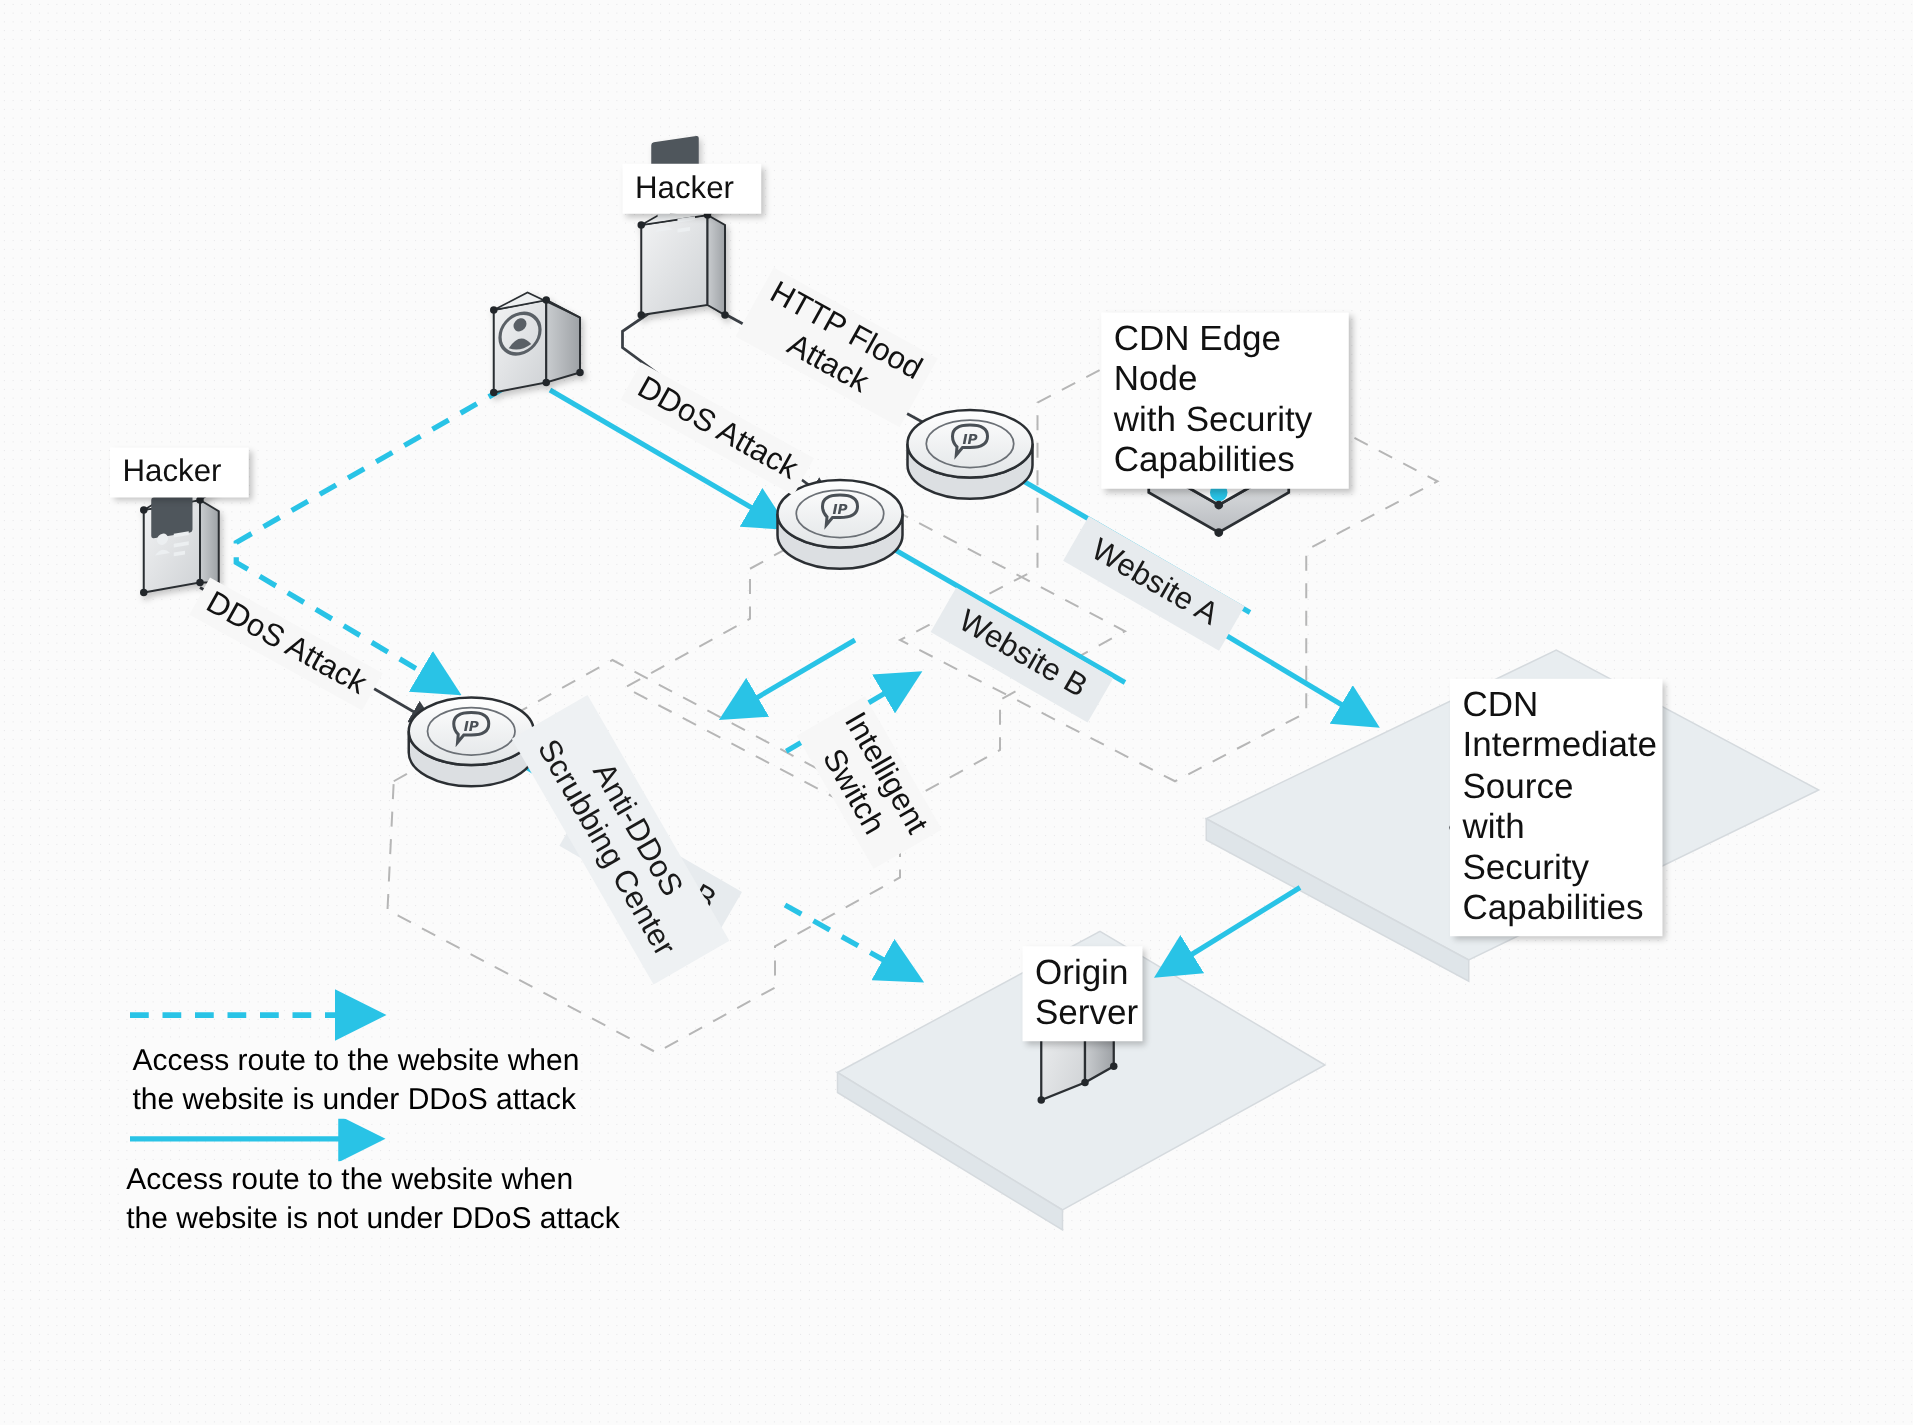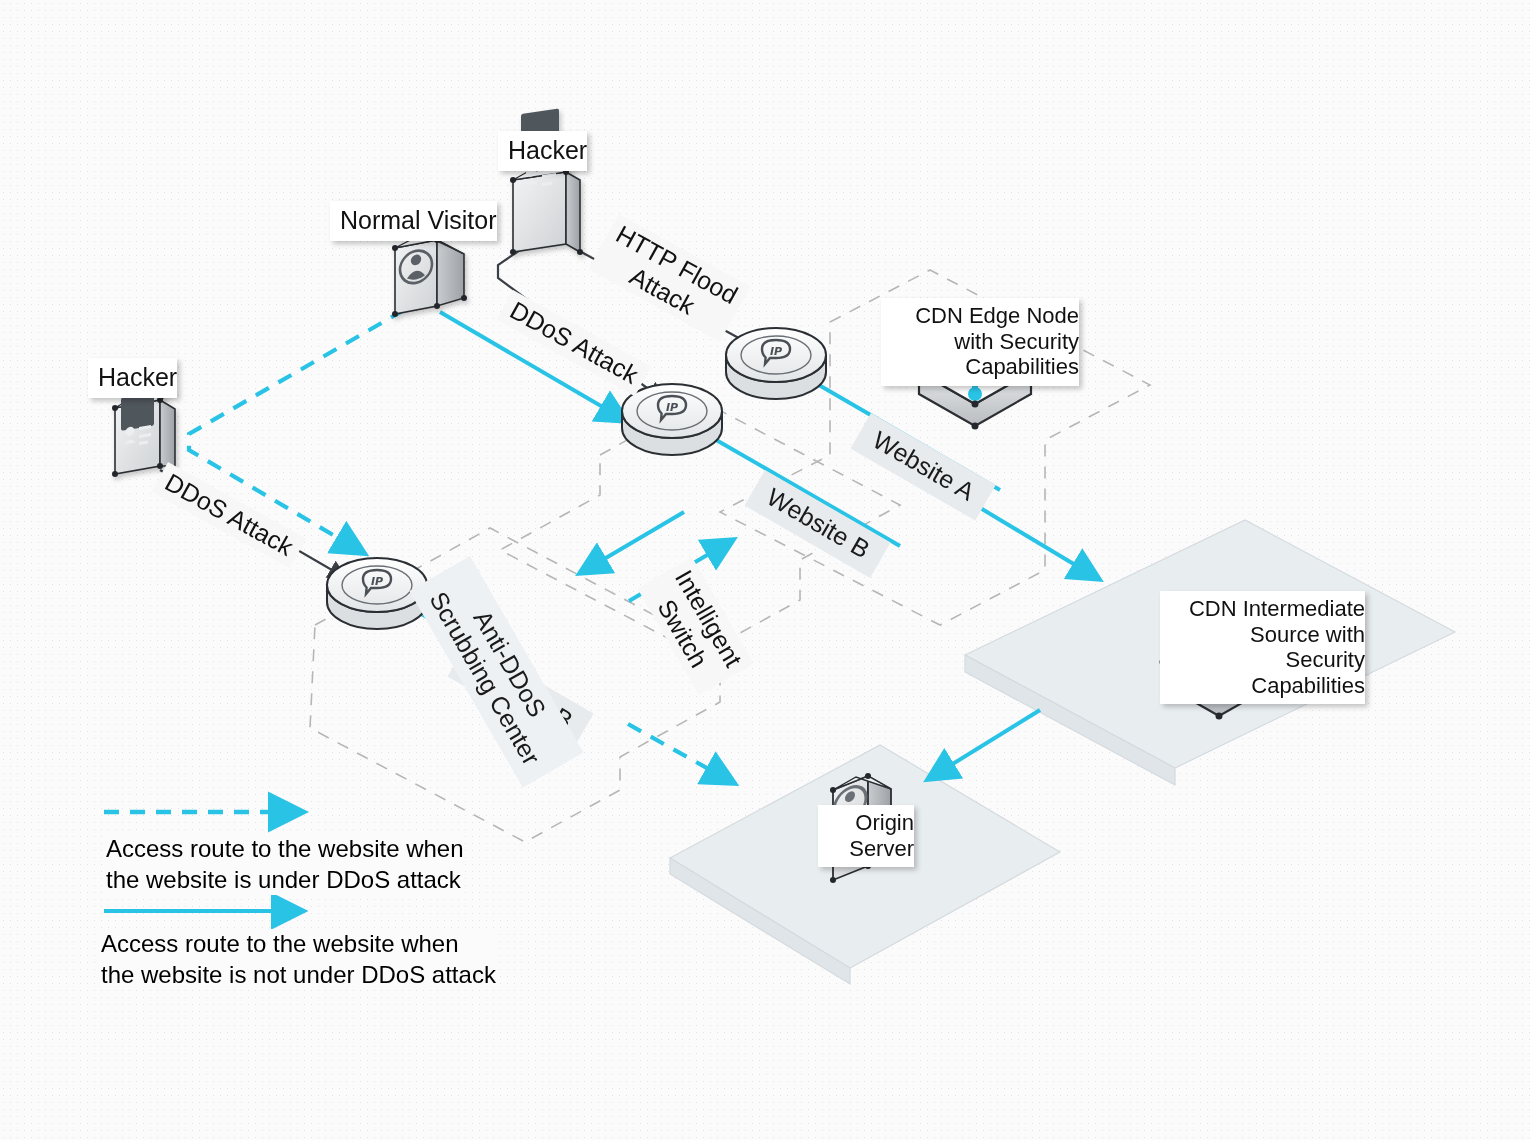--- a/index.html
+++ b/index.html
@@ -16,27 +16,27 @@
   }
   svg.layer{position:absolute;left:0;top:0;width:1530px;height:1140px;}
 
   
   .callout{
     position:absolute;
     background:#ffffff;
     color:#111;
     font-size:25px;
     line-height:1.16;
-    text-align:right;
-    padding:5px 0 6px 10px;
+    text-align:left;
+    padding:5px 22px 6px 10px;
     box-shadow:3px 3px 5px rgba(0,0,0,0.22);
     white-space:pre-line;
     box-sizing:border-box;
   }
-  .callout.small{font-size:22px;margin-top:48px;}
+  .callout.small{font-size:28px;}
 
   
   .linklabel{
     position:absolute;
     font-size:25px;
     color:#1a1a1a;
     background:#e7ebee;
     padding:5px 16px 7px 16px;
     white-space:pre-line;
     text-align:center;
@@ -270,29 +270,28 @@
         <circle cx="868" cy="866" r="3" fill="#24282c"></circle>
       <circle cx="891" cy="853" r="3" fill="#24282c"></circle>
     </g>
 
     <line x1="104" y1="812" x2="300" y2="812" stroke="#29c3e6" stroke-width="4.6" stroke-dasharray="15,11" marker-end="url(#arrowCyan)"></line>
     <line x1="104" y1="911" x2="300" y2="911" stroke="#29c3e6" stroke-width="4.2" marker-end="url(#arrowCyan)"></line>
   </svg>
 
   <div class="callout" style="left:498px;top:131px;">Hacker</div>
 
-  <div class="callout" style="left:330px;top:201px;">Normal Visitor</div>
 
   <div class="callout" style="left:88px;top:358px;">Hacker</div>
 
   <div class="callout small" style="left:881px;top:250px;width:198px;">CDN Edge Node
 with Security
 Capabilities</div>
 
-  <div class="callout small" style="left:1160px;top:543px;width:205px;">CDN Intermediate
+  <div class="callout small" style="left:1160px;top:543px;width:170px;">CDN Intermediate
 Source with Security
 Capabilities</div>
 
   <div class="callout small" style="left:818px;top:757px;width:96px;">Origin
 Server</div>
 
   <div class="edgelabel" style="left:619px;top:214px;transform:rotate(29deg);">HTTP Flood
 Attack</div>
 
   <div class="edgelabel" style="left:513px;top:290px;transform:rotate(29deg);">DDoS Attack</div>

